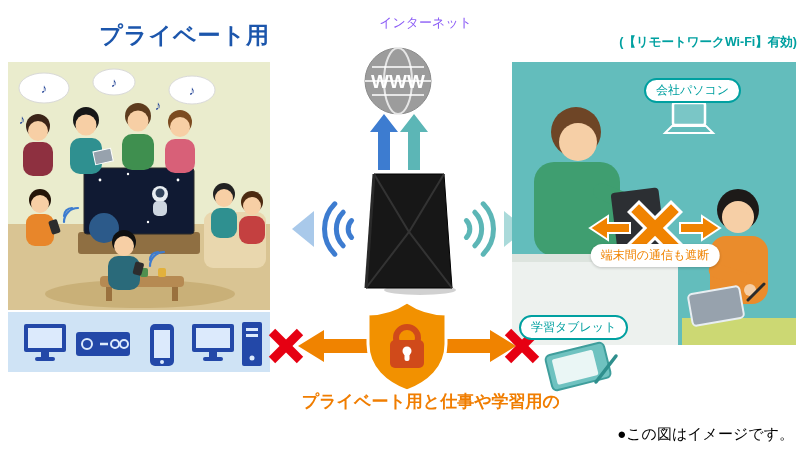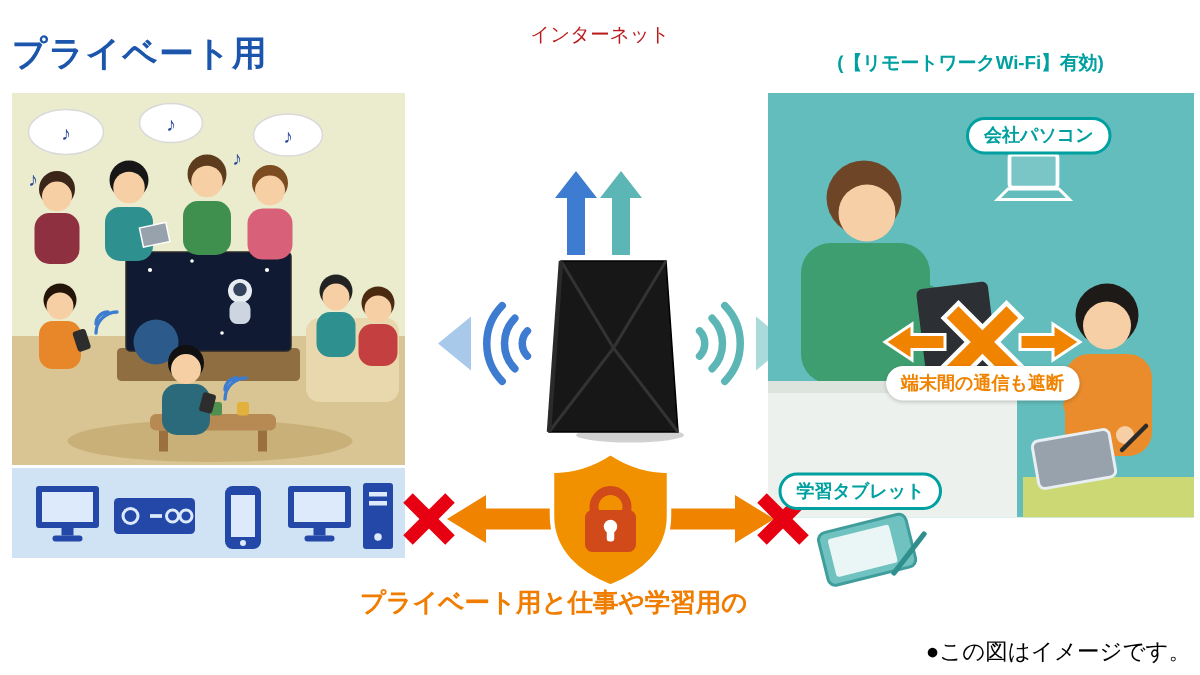--- a/index.html
+++ b/index.html
@@ -1,53 +1,63 @@
 <!DOCTYPE html>
 <html><head>
 <meta charset="utf-8">
 <style>
   *{margin:0;padding:0;box-sizing:border-box}
   html,body{background:#fff}
   body{font-family:"Liberation Sans","DejaVu Sans",sans-serif}
   .stage{position:relative;width:800px;height:450px;background:#fff;overflow:hidden}
   .abs{position:absolute}
-  .private-title{left:8px;top:20px;width:262px;text-align:left;font-size:23px;font-weight:bold;color:#1c56ac;letter-spacing:1px}
+  .private-title{left:8px;top:20px;width:262px;text-align:right;font-size:23px;font-weight:bold;color:#1c56ac;letter-spacing:1px}
   .work-title{left:512px;top:7px;width:284px;text-align:center;font-size:21px;font-weight:bold;color:#00a0a0;letter-spacing:1px}
-  .work-subtitle{left:497px;top:34px;width:300px;text-align:center;font-size:12.5px;font-weight:bold;color:#00a0a0}
-  .internet-label{left:328px;top:14px;width:144px;text-align:center;font-size:13px;color:#b91c1c}
+  .work-subtitle{left:497px;top:34px;width:300px;text-align:right;font-size:12.5px;font-weight:bold;color:#00a0a0}
+  .internet-label{left:328px;top:14px;width:144px;text-align:right;font-size:13px;color:#8b5cf6}
   .left-scene{left:8px;top:62px;width:262px;height:248px}
   .devices-bar{left:8px;top:312px;width:262px;height:60px;background:#cfe3f5}
   .globe{left:362px;top:45px;width:72px;height:72px}
   .up-arrows{left:370px;top:114px;width:58px;height:56px}
   .router{left:362px;top:168px;width:94px;height:128px}
   .wifi-left{left:288px;top:196px;width:74px;height:66px}
   .wifi-right{left:456px;top:196px;width:74px;height:66px}
   .right-scene{left:512px;top:62px;width:284px;height:283px}
-  .pill{position:absolute;background:#fff;font-weight:bold;white-space:nowrap;border-radius:14px;z-index:5}
+  .pill{position:absolute;background:#fff;font-weight:normal;white-space:nowrap;border-radius:14px;z-index:5}
   .pill-teal{border:2px solid #00a0a0;color:#00a0a0;font-size:12px;padding:2px 10px}
   .company-badge{left:644px;top:78px}
   .tablet-badge{left:519px;top:315px}
   .block-badge{left:655px;top:244px;transform:translateX(-50%);color:#f08300;font-size:12px;padding:3px 10px;box-shadow:0 1px 3px rgba(0,0,0,.2)}
   .company-laptop-icon{left:660px;top:100px;width:58px;height:40px;z-index:4}
   .tablet-icon{left:540px;top:338px;width:84px;height:56px;z-index:4}
   .bottom-art{left:262px;top:300px;width:290px;height:94px}
-  .caption{left:240px;top:390px;width:320px;text-align:left;font-size:17px;font-weight:bold;color:#f07d00;line-height:23px}
+  .caption{left:240px;top:390px;width:320px;text-align:right;font-size:17px;font-weight:bold;color:#f07d00;line-height:23px}
   .note{right:6px;top:425px;font-size:15px;color:#000}
   svg{display:block}
   .bubble-note{font-size:13px;font-weight:bold;fill:#2a4a9a}
 </style>
 </head>
 <body>
 
 <div class="stage">
 
   <div class="abs private-title">プライベート用</div>
   <div class="abs internet-label">インターネット</div>
   <div class="abs work-subtitle">(【リモートワークWi-Fi】有効)</div>
 
+  <div class="abs globe">
+    <svg viewBox="0 0 72 72" width="72" height="72">
+      <circle cx="36" cy="36" r="33" fill="#9c9c9c" stroke="#8b8b8b"></circle>
+      <ellipse cx="36" cy="36" rx="14" ry="33" fill="none" stroke="#ffffff" stroke-opacity="0.75" stroke-width="2"></ellipse>
+      <line x1="10" y1="22" x2="62" y2="22" stroke="#ffffff" stroke-opacity="0.75" stroke-width="2"></line>
+      <line x1="3" y1="36" x2="69" y2="36" stroke="#ffffff" stroke-opacity="0.75" stroke-width="2"></line>
+      <line x1="10" y1="50" x2="62" y2="50" stroke="#ffffff" stroke-opacity="0.75" stroke-width="2"></line>
+      <text x="36" y="43" text-anchor="middle" font-size="19" font-weight="bold" fill="#ffffff">WWW</text>
+    </svg>
+  </div>
 
   <div class="abs up-arrows">
     <svg viewBox="0 0 58 56" width="58" height="56">
       <polygon points="14,0 28,18 20,18 20,56 8,56 8,18 0,18" fill="#3d7cd0"></polygon>
       <polygon points="44,0 58,18 50,18 50,56 38,56 38,18 30,18" fill="#5cb6b6"></polygon>
     </svg>
   </div>
 
   <div class="abs router">
     <svg viewBox="0 0 94 128" width="94" height="128">

